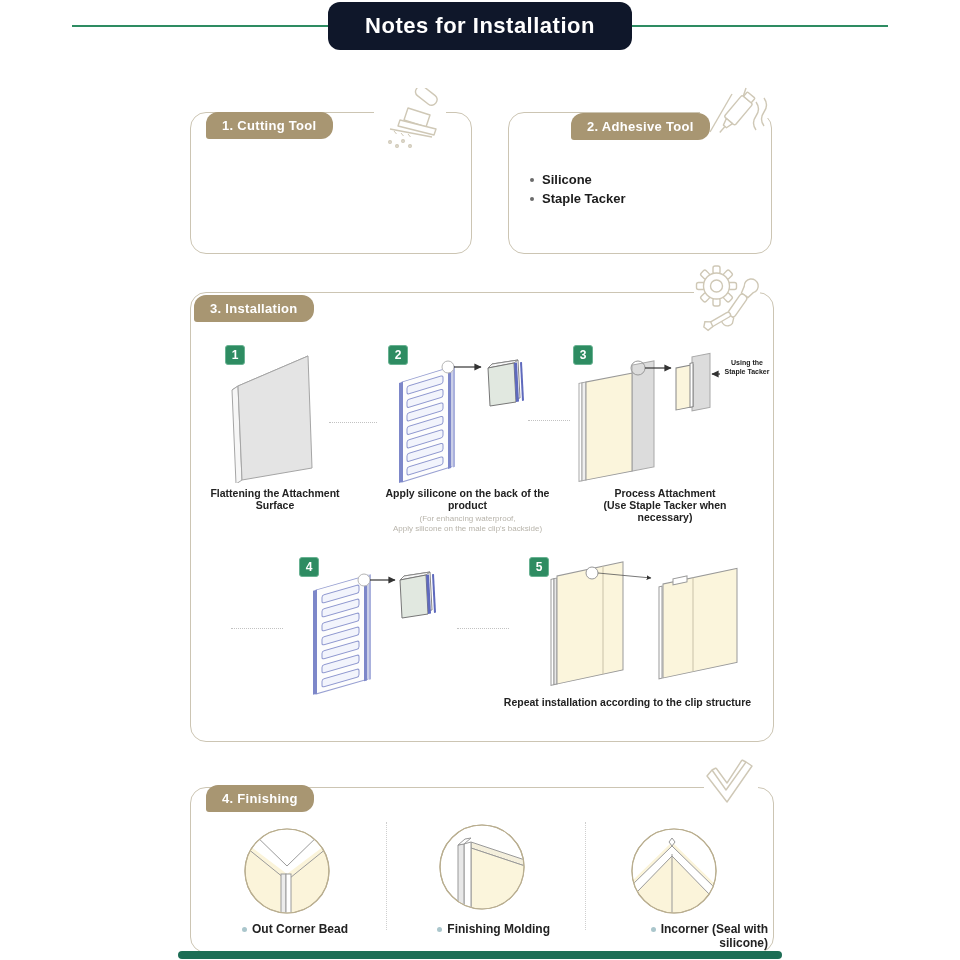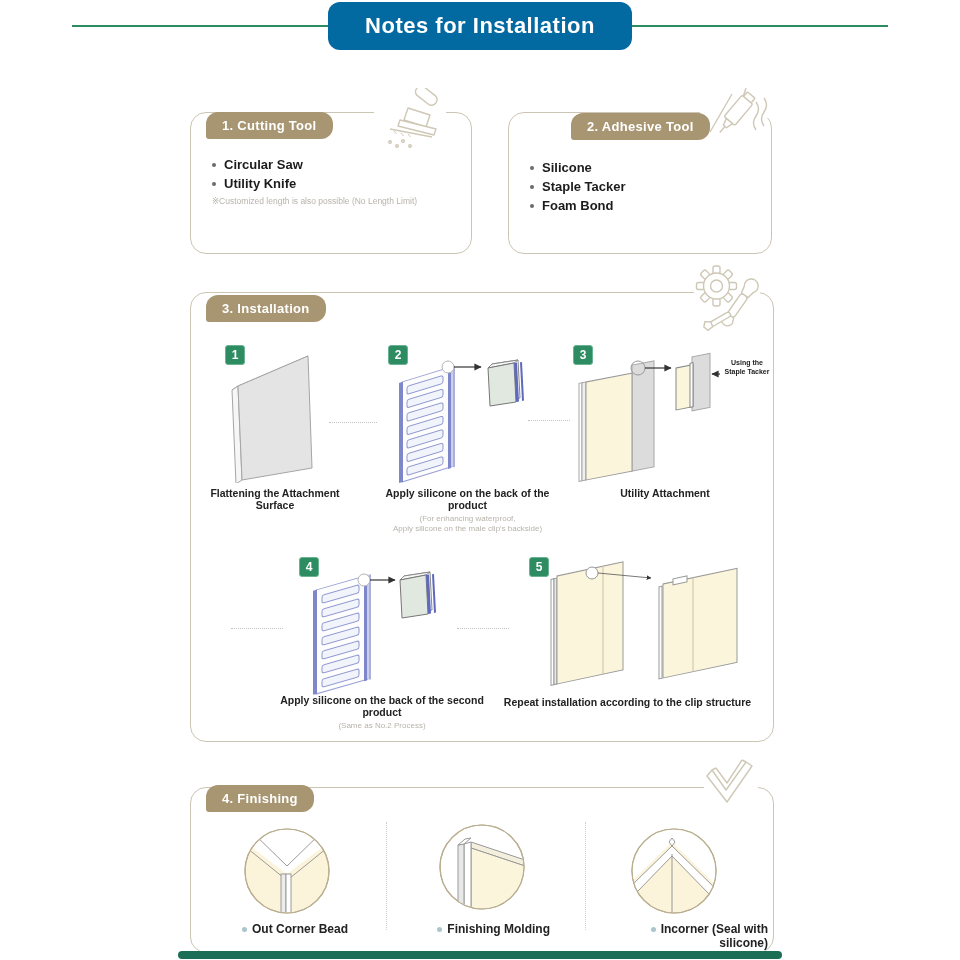--- a/index.html
+++ b/index.html
@@ -1,21 +1,21 @@
 <!DOCTYPE html>
 <html><head>
 <meta charset="utf-8">
 <style>
   html,body{margin:0;padding:0;background:#ffffff;}
   .page{position:relative;width:960px;height:960px;background:#fff;overflow:hidden;
         font-family:"Liberation Sans","DejaVu Sans",sans-serif;}
   .abs{position:absolute;}
   
   .hline{position:absolute;height:2px;background:#2E8C62;}
-  .banner{position:absolute;left:328px;top:2px;width:304px;height:48px;background:#0369a1;
+  .banner{position:absolute;left:328px;top:2px;width:304px;height:48px;background:#0f172a;
           border-radius:12px;display:flex;align-items:center;justify-content:center;}
   .banner span{color:#fff;font-size:22px;font-weight:bold;letter-spacing:.5px;}
   
   .box{position:absolute;border:1.5px solid #CCC5B3;border-radius:16px;background:#fff;}
   .badge{position:absolute;height:27px;line-height:27px;padding:0 16px;background:#A89672;
          color:#fff;font-size:13px;font-weight:bold;border-radius:12px 12px 12px 3px;
          letter-spacing:.3px;z-index:5;}
   
   .toollist{position:absolute;z-index:2;}
   .toollist .item{display:flex;align-items:center;height:19px;font-size:13px;font-weight:bold;color:#1c1c1c;}
@@ -50,80 +50,65 @@
   </svg>
 
   <div class="hline" style="left:72px;top:25px;width:256px;"></div>
   <div class="hline" style="left:632px;top:25px;width:256px;"></div>
   <div class="banner">
     <span>Notes for Installation</span>
   </div>
 
   <div class="box" style="left:190px;top:112px;width:280px;height:140px;"></div>
   <div class="badge" style="left:206px;top:112px;text-align:right;">1. Cutting Tool</div>
-  <div class="toollist" style="left:212px;top:155px;">
-    <div class="item">
-        <span class="dot"></span>
-        <span>Circular Saw</span>
-      </div>
-    <div class="item">
-        <span class="dot"></span>
-        <span>Utility Knife</span>
-      </div>
-    <div class="note">※Customized length is also possible (No Length Limit)</div>
-  </div>
   <svg class="abs" style="left:372px;top:88px;" width="76" height="66">
     <rect x="2" y="20" width="72" height="12" fill="#fff" stroke="none"></rect>
     <g fill="#fff" stroke="#cfc8b6" stroke-width="1.4" stroke-linejoin="round">
       <rect x="42" y="2" width="24" height="11" rx="5" transform="rotate(38 54 8)"></rect>
       <path d="M36,20 L58,27 L54,39 L32,32 Z"></path>
       <path d="M28,32 L64,41 L62,47 L26,38 Z"></path>
       <path d="M18,41 L60,49" fill="none"></path>
       <path d="M22,43 l2.5,3 M29,45 l2.5,3 M36,46 l2.5,3" fill="none" stroke-width="1"></path>
       <circle cx="18" cy="54" r="1.3"></circle>
         <circle cx="25" cy="58" r="1.3"></circle>
       <circle cx="31" cy="53" r="1.3"></circle>
         <circle cx="38" cy="58" r="1.3"></circle>
     </g>
   </svg>
 
   <div class="box" style="left:508px;top:112px;width:262px;height:140px;"></div>
   <div class="badge" style="left:524px;top:113px;margin-left:47px;">2. Adhesive Tool</div>
-  <div class="toollist" style="left:530px;top:158px;">
+  <div class="toollist" style="left:530px;top:170px;">
     <div class="item">
         <span class="dot"></span>
         <span>Silicone</span>
       </div>
     <div class="item">
         <span class="dot"></span>
         <span>Staple Tacker</span>
-      </div>
-    <div class="item">
-        <span class="dot"></span>
-        <span>Foam Bond</span>
       </div>
   </div>
   <svg class="abs" style="left:698px;top:84px;" width="72" height="70">
     <rect x="2" y="24" width="68" height="10" fill="#fff" stroke="none"></rect>
     <g fill="#fff" stroke="#cfc8b6" stroke-width="1.4" stroke-linejoin="round">
       <line x1="12" y1="48" x2="34" y2="10"></line>
       <line x1="48" y1="4" x2="42" y2="22"></line>
       <g transform="rotate(40 34 34)">
         <rect x="27" y="10" width="14" height="28" rx="2"></rect>
         <rect x="29" y="4" width="10" height="6" rx="1"></rect>
         <path d="M30,38 l2,7 h4 l2,-7 z"></path>
         <line x1="34" y1="45" x2="34" y2="53"></line>
       </g>
       <path d="M58,18 q5,7 0,14 q-5,7 0,14" fill="none"></path>
       <path d="M66,14 q5,7 0,14 q-5,7 0,14" fill="none"></path>
     </g>
   </svg>
 
   <div class="box" style="left:190px;top:292px;width:582px;height:448px;"></div>
-  <div class="badge" style="left:206px;top:295px;">3. Installation</div>
+  <div class="badge" style="left:194px;top:295px;">3. Installation</div>
   <svg class="abs" style="left:692px;top:260px;z-index:6;" width="72" height="74">
     <rect x="2" y="26" width="66" height="14" fill="#fff" stroke="none"></rect>
     <g stroke="#cfc8b6" fill="#fff" stroke-width="1.4">
       <g>
         <rect x="21" y="6" width="7" height="8" rx="2" transform="rotate(0 24.5 26)"></rect>
         <rect x="21" y="6" width="7" height="8" rx="2" transform="rotate(45 24.5 26)"></rect>
         <rect x="21" y="6" width="7" height="8" rx="2" transform="rotate(90 24.5 26)"></rect>
         <rect x="21" y="6" width="7" height="8" rx="2" transform="rotate(135 24.5 26)"></rect>
         <rect x="21" y="6" width="7" height="8" rx="2" transform="rotate(180 24.5 26)"></rect>
         <rect x="21" y="6" width="7" height="8" rx="2" transform="rotate(225 24.5 26)"></rect>
@@ -254,27 +239,22 @@
     <div>Flattening the Attachment Surface</div>
   </div>
   <div class="caption" style="left:365px;top:487px;width:205px;">
     <div>Apply silicone on the back of the product</div>
     <div class="subcap">
       <div>(For enhancing waterproof,</div>
       <div>Apply silicone on the male clip's backside)</div>
     </div>
   </div>
   <div class="caption" style="left:575px;top:487px;width:180px;">
-    <div>Utility Attachment</div>
-  </div>
-  <div class="caption" style="left:272px;top:694px;width:220px;">
-    <div>Apply silicone on the back of the second product</div>
-    <div class="subcap">
-      <div>(Same as No.2 Process)</div>
-    </div>
+    <div>Process Attachment</div>
+    <div>(Use Staple Tacker when necessary)</div>
   </div>
   <div class="caption" style="left:500px;top:696px;width:255px;">
     <div>Repeat installation according to the clip structure</div>
   </div>
 
   <div class="dot-h" style="left:329px;top:422px;width:48px;"></div>
   <div class="dot-h" style="left:528px;top:420px;width:42px;"></div>
   <div class="dot-h" style="left:231px;top:628px;width:52px;"></div>
   <div class="dot-h" style="left:457px;top:628px;width:52px;"></div>
 

